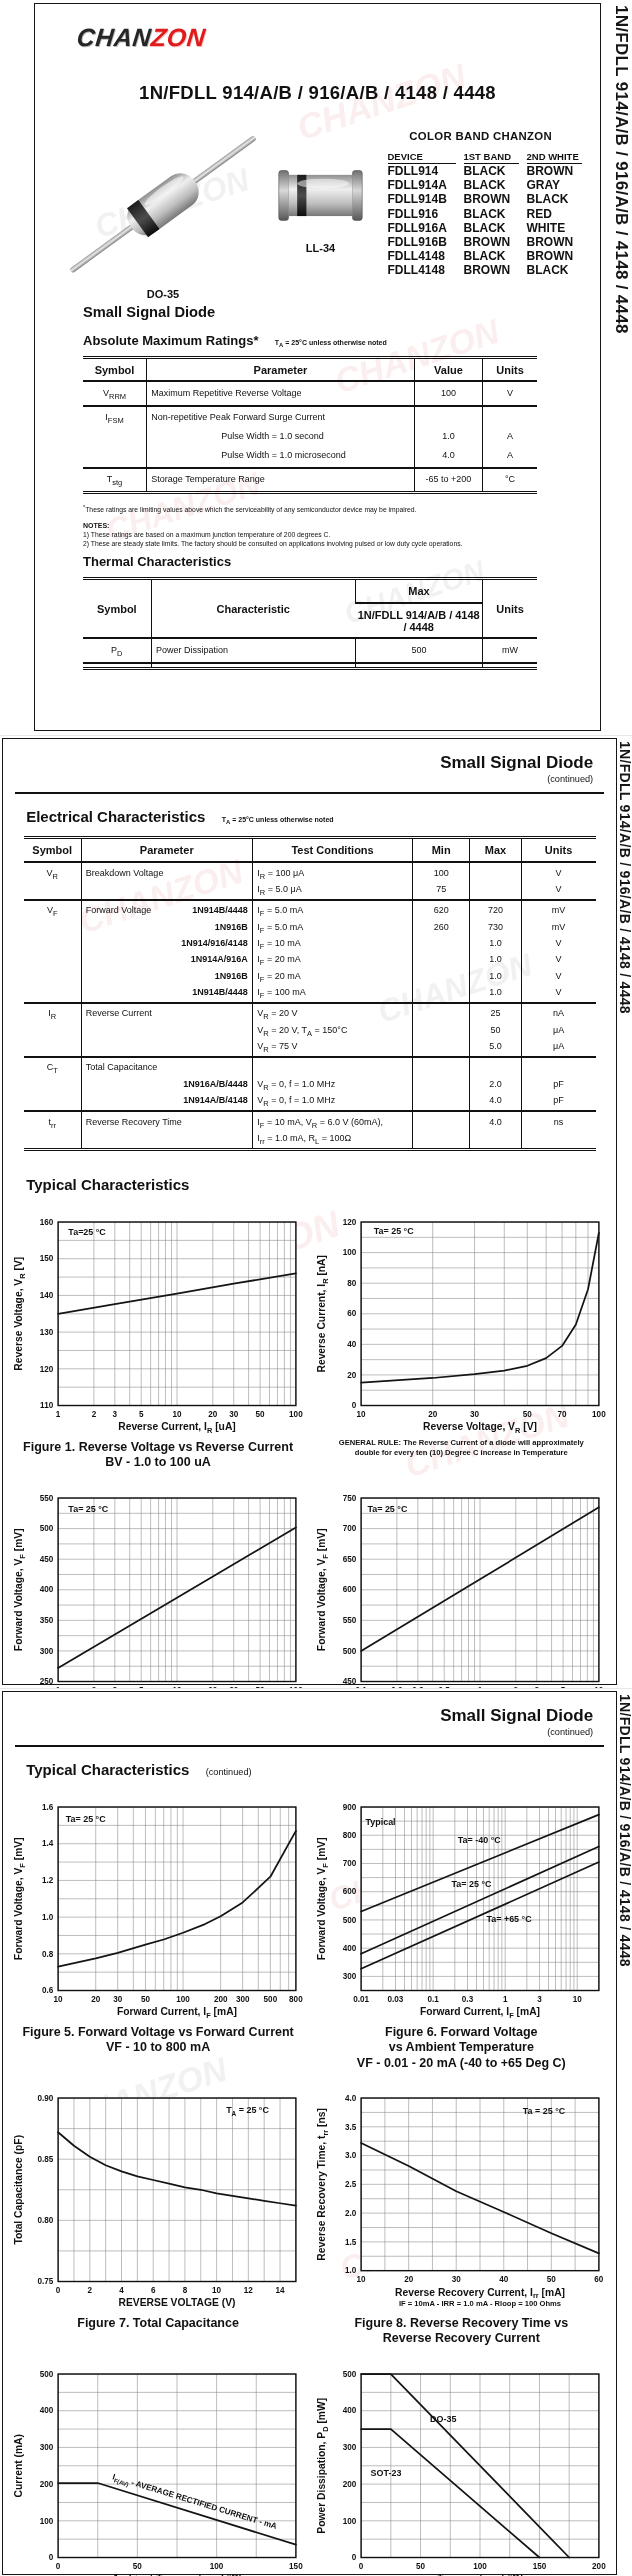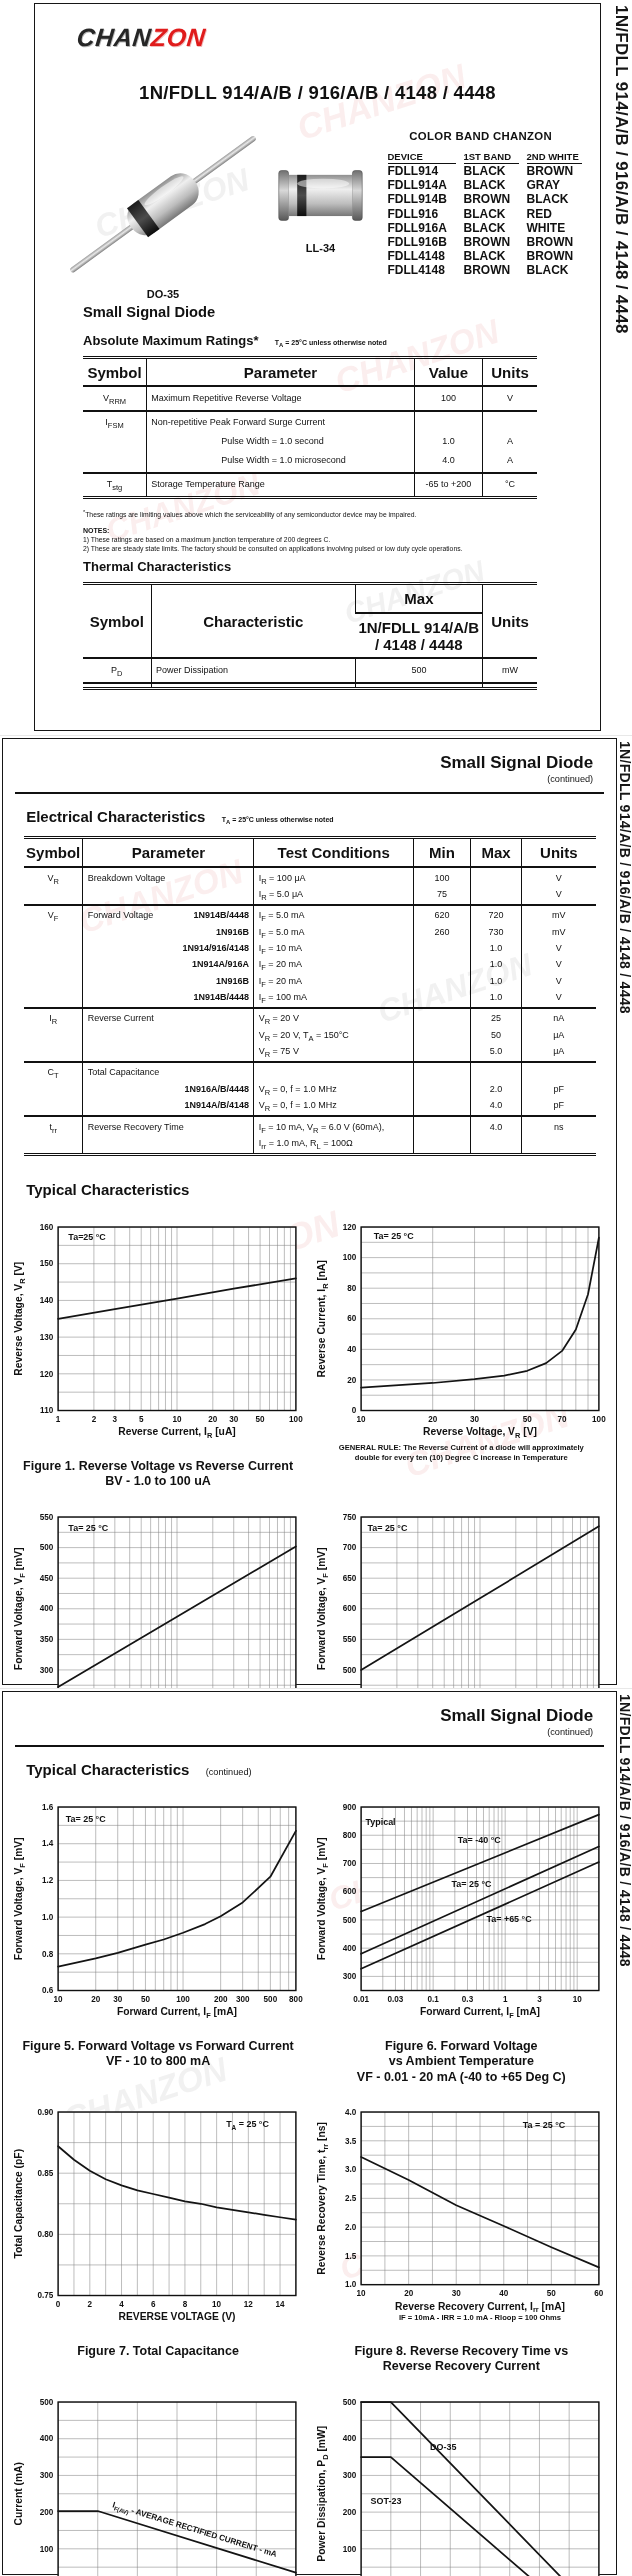--- a/index.html
+++ b/index.html
@@ -30,21 +30,21 @@
   .pk-label{font-weight:bold;font-size:11px;margin-top:3.3px;}
   .cb-title{font-size:11.4px;font-weight:bold;text-align:center;margin-bottom:8.7px;letter-spacing:0.3px;}
   .cb-head,.cb-row{display:grid;grid-template-columns:68px 55px 55px;column-gap:8px;padding-left:7.6px;}
   .cb-head span{font-weight:bold;font-size:9.5px;border-bottom:1.4px solid #111;padding-bottom:1.6px;}
   .cb-row span{font-weight:600;font-size:12px;line-height:13px;padding-top:1.1px;}
   .h-section{font-size:14.7px;font-weight:bold;margin:3.3px 0 0 48px;}
   .h-sub{font-size:13px;font-weight:bold;margin:13px 0 0 48px;}
   .h-note{font-size:7px;font-weight:bold;margin-left:16.3px;}
   .tblwrap{margin:7.6px 0 0 48px;width:454px;}
   .ds{border-collapse:collapse;width:100%;border-top:3.3px double #111;border-bottom:3.3px double #111;}
-  .ds th{font-size:15px;font-weight:bold;padding:4.9px 2.2px;}
+  .ds th{font-size:11px;font-weight:bold;padding:4.9px 2.2px;}
   .ds thead tr{border-bottom:2.2px double #111;}
   .ds tbody tr{border-top:2.2px double #111;}
   .ds td{vertical-align:top;padding:1.6px 4.3px;font-size:9px;}
   .ds td+td,.ds th+th{border-left:1.1px solid #111;}
   .ds .ln{height:19px;line-height:19px;white-space:nowrap;overflow:visible;}
   .elec .ln,.elec .pl{height:16.3px;line-height:16.3px;}
   .ctr{text-align:center;}
   .sym{text-align:center;font-size:9.5px;}
   .ind{padding-left:70px;}
   .pl{display:flex;justify-content:space-between;white-space:nowrap;}
@@ -56,21 +56,21 @@
   
   .pg-head{text-align:right;padding:14px 23px 0 0;}
   .pg-head .t{font-size:17px;font-weight:bold;}
   .pg-head .c{font-size:9.2px;margin-top:1.1px;}
   .pg-rule{border-top:2.2px solid #111;margin:7.6px 12px 0 12px;}
   .h-big{font-size:15px;font-weight:bold;margin:14px 0 0 23px;}
   .elecwrap{margin:11px 20.7px 0 20.7px;}
   .figs{display:flex;flex-wrap:wrap;margin-top:9.8px;padding:0 3.3px;}
   .figbox{width:50%;box-sizing:border-box;padding:6.5px 2.2px 7.6px;display:flex;flex-direction:column;align-items:center;}
   .figpre{font-size:7.6px;font-weight:600;text-align:center;line-height:1.25;margin-top:1.1px;}
-  .figcap{font-size:12.5px;font-weight:bold;text-align:center;line-height:1.22;margin-top:17px;}
+  .figcap{font-size:12.5px;font-weight:bold;text-align:center;line-height:1.22;margin-top:3px;}
   svg text{font-family:"Liberation Sans",sans-serif;}
 </style>
 </head>
 <body>
 
 <div class="sheet" id="sheet1">
   <div class="page" id="page1">
     <div class="inner">
       <div class="logo"><span class="lp1">CHAN</span><span class="lp2">ZON</span></div>
       <div class="doc-title">1N/FDLL 914/A/B / 916/A/B / 4148 / 4448</div>

